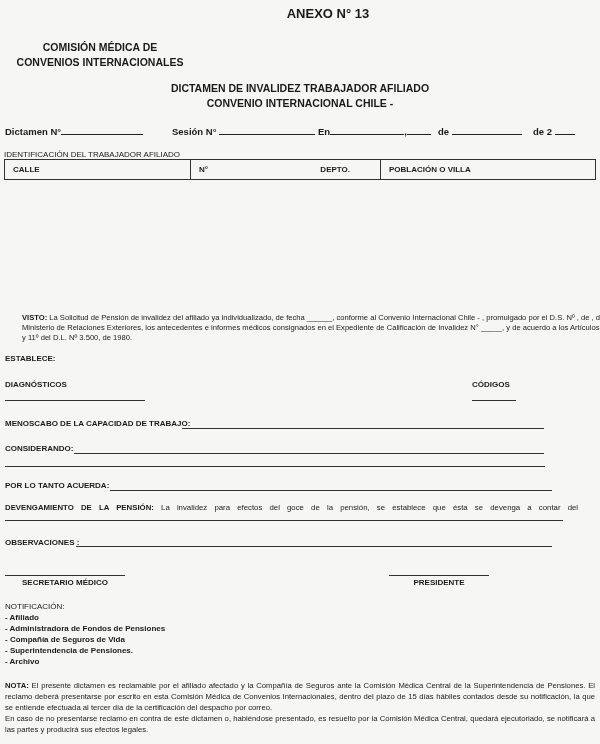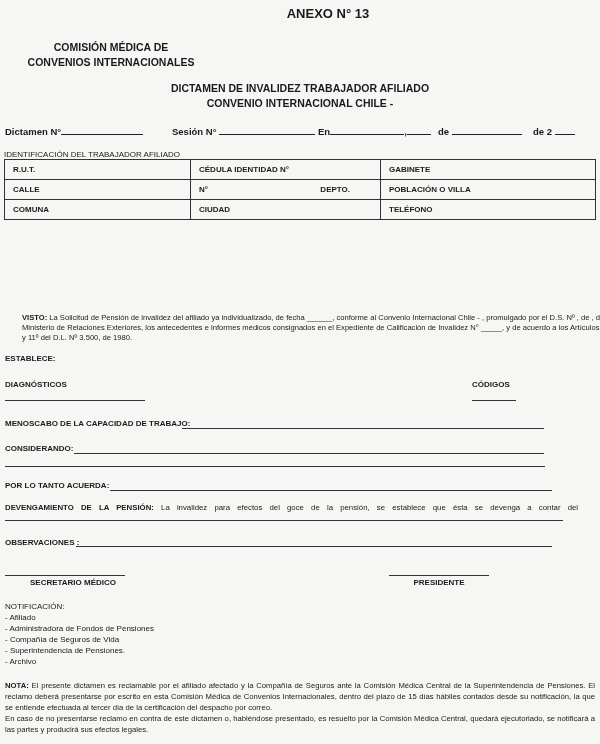--- a/index.html
+++ b/index.html
@@ -6,38 +6,38 @@
   body {
     width: 600px; height: 744px; overflow: hidden;
     background: #f6f6f4;
     font-family: "Liberation Sans", sans-serif;
     color: #1a1a1a;
     position: relative;
   }
   .abs { position: absolute; white-space: nowrap; }
   .b { font-weight: bold; }
   .t-anexo { top: 6px; left: 0; width: 600px; text-align: center; font-size: 13px; font-weight: bold; margin-left: 28px; }
-  .t-org { left: 11px; width: 200px; text-align: center; font-size: 10.5px; font-weight: bold; line-height: 15px; }
+  .t-org { left: 0; width: 200px; text-align: center; font-size: 10.5px; font-weight: bold; line-height: 15px; }
   .t-title { left: 0; width: 600px; text-align: center; font-size: 10.5px; font-weight: bold; line-height: 15px; }
   .hdr { top: 124px; font-size: 9.5px; font-weight: bold; }
   .uline { display: inline-block; border-bottom: 1px solid #222; height: 10px; vertical-align: baseline; }
   .sec { font-size: 8px; font-weight: normal; top: 150px; left: 4px; }
   table.ident {
     position: absolute; left: 4px; top: 159px; width: 592px;
     border-collapse: collapse; font-size: 8px; font-weight: bold;
   }
   table.ident td {
     border: 1px solid #333; height: 19px; padding: 0 0 0 8px; vertical-align: middle;
   }
   .cell-split { display: flex; justify-content: space-between; padding-right: 30px; }
   .para { left: 22px; width: 590px; font-size: 7.6px; line-height: 10px; white-space: normal; }
   .lbl { font-size: 8px; font-weight: bold; }
   .line { position: absolute; border-bottom: 1px solid #333; height: 0; }
   .sig-label { font-size: 8px; font-weight: bold; text-align: center; }
-  .notif { left: 5px; font-size: 8px; font-weight: normal; line-height: 11px; }
+  .notif { left: 5px; font-size: 8px; font-weight: bold; line-height: 11px; }
   .nota { left: 5px; width: 590px; font-size: 7.7px; line-height: 11px; white-space: normal; text-align: justify; }
 </style>
 </head>
 <body>
 
 <div class="abs t-anexo">ANEXO N° 13</div>
 
 <div class="abs t-org" style="top:40px;">COMISIÓN MÉDICA DE</div>
 <div class="abs t-org" style="top:55px;">CONVENIOS INTERNACIONALES</div>
 
@@ -63,48 +63,28 @@
 <div class="abs sec">IDENTIFICACIÓN DEL TRABAJADOR AFILIADO</div>
 
 <table class="ident">
   <colgroup>
       <col style="width:186px">
       <col style="width:190px">
       <col>
     </colgroup>
   <tbody id="ident-body">
       <tr>
-        <td>R.U.T.</td>
-        <td>
-          <div class="cell-split">
-            <span>CÉDULA IDENTIDAD N°</span>
-            <span></span>
-          </div>
-        </td>
-        <td>GABINETE</td>
-      </tr>
-      <tr>
         <td>CALLE</td>
         <td>
           <div class="cell-split">
             <span>N°</span>
             <span>DEPTO.</span>
           </div>
         </td>
         <td>POBLACIÓN O VILLA</td>
-      </tr>
-      <tr>
-        <td>COMUNA</td>
-        <td>
-          <div class="cell-split">
-            <span>CIUDAD</span>
-            <span></span>
-          </div>
-        </td>
-        <td>TELÉFONO</td>
       </tr>
     </tbody>
 </table>
 
 <div class="abs para" style="top:313px;">
   <span class="b">VISTO:</span>
   <span>La Solicitud de Pensión de invalidez del afiliado ya individualizado, de fecha ______, conforme al Convenio Internacional Chile -    , promulgado por el D.S. Nº    , de     , del Ministerio de Relaciones Exteriores, los antecedentes e informes médicos consignados en el Expediente de Calificación de Invalidez N° _____, y de acuerdo a los Artículos 4º y 11º del D.L. Nº 3.500, de 1980.</span>
 </div>
 
 <div class="abs lbl" style="left:5px; top:354px;">ESTABLECE:</div>
@@ -127,21 +107,21 @@
 <div class="abs" style="left:5px; top:503px; width:590px; font-size:7.8px; word-spacing:5px;">
   <span class="b">DEVENGAMIENTO DE LA PENSIÓN:</span>
   <span>La invalidez para efectos del goce de la pensión, se establece que ésta se devenga a contar del</span>
 </div>
 <div class="line" style="left:5px; top:520px; width:558px;"></div>
 
 <div class="abs lbl" style="left:5px; top:538px;">OBSERVACIONES :</div>
 <div class="line" style="left:76px; top:546px; width:476px;"></div>
 
 <div class="line" style="left:5px; top:575px; width:120px;"></div>
-<div class="abs sig-label" style="left:13px; top:578px; width:120px;">SECRETARIO MÉDICO</div>
+<div class="abs sig-label" style="left:5px; top:578px; width:120px;">SECRETARIO MÉDICO</div>
 <div class="line" style="left:389px; top:575px; width:100px;"></div>
 <div class="abs sig-label" style="left:389px; top:578px; width:100px;">PRESIDENTE</div>
 
 <div class="abs notif" style="top:601px; font-weight:normal;">NOTIFICACIÓN:</div>
 <div class="abs notif" style="top:612px;">
   <div>- Afiliado</div>
   <div>- Administradora de Fondos de Pensiones</div>
   <div>- Compañía de Seguros de Vida</div>
   <div>- Superintendencia de Pensiones.</div>
   <div>- Archivo</div>

